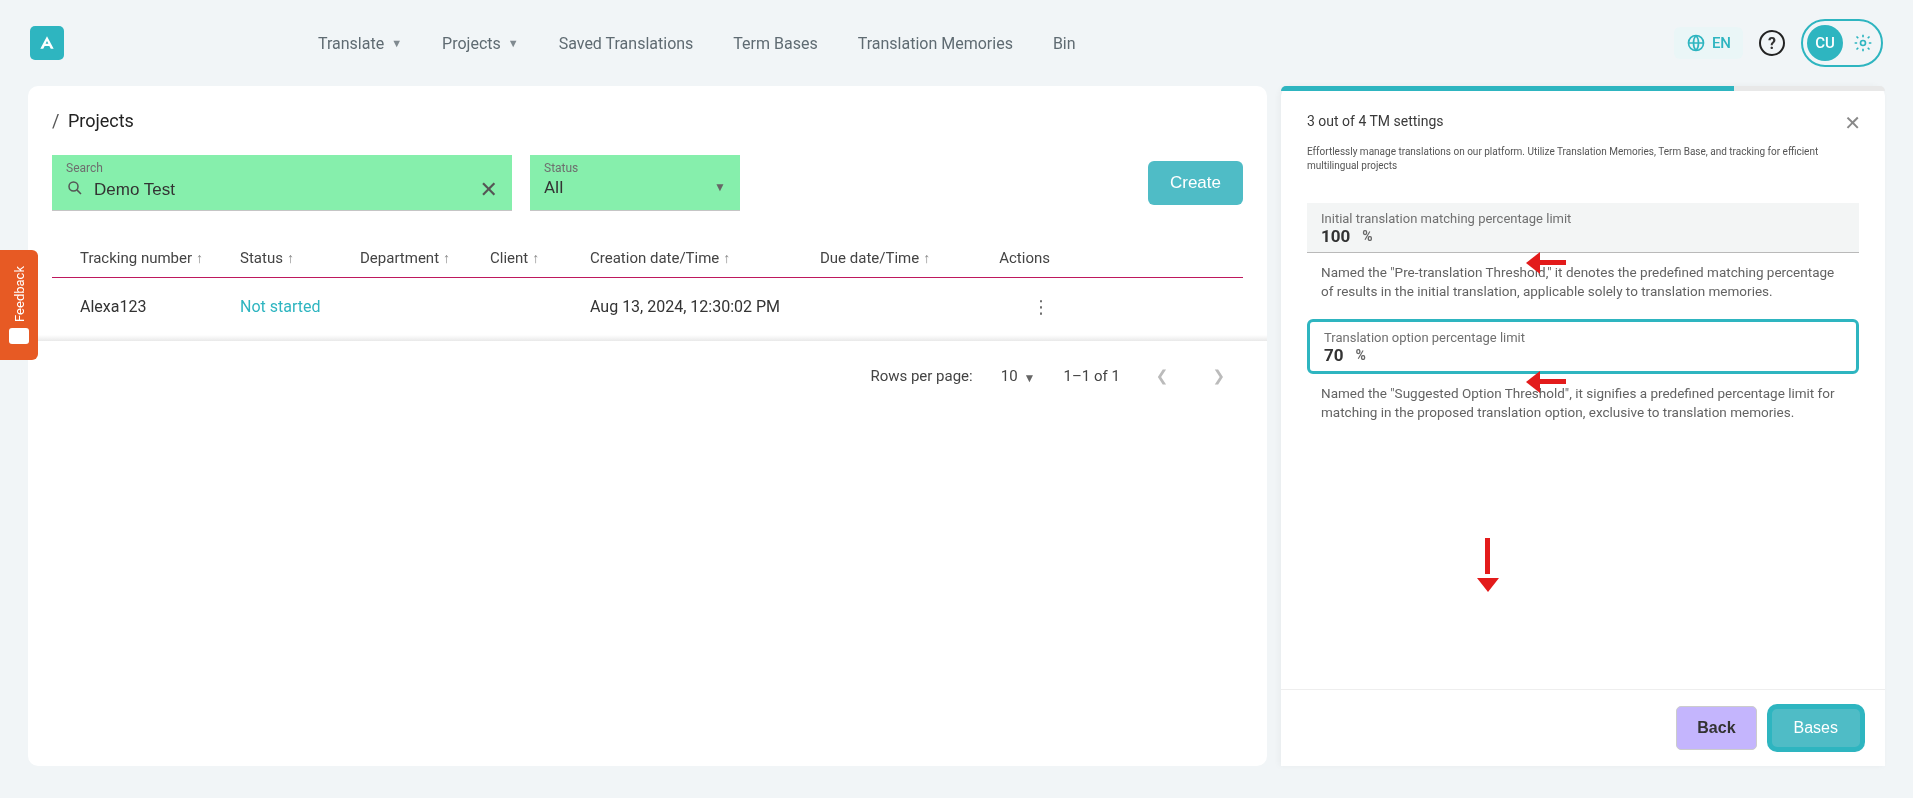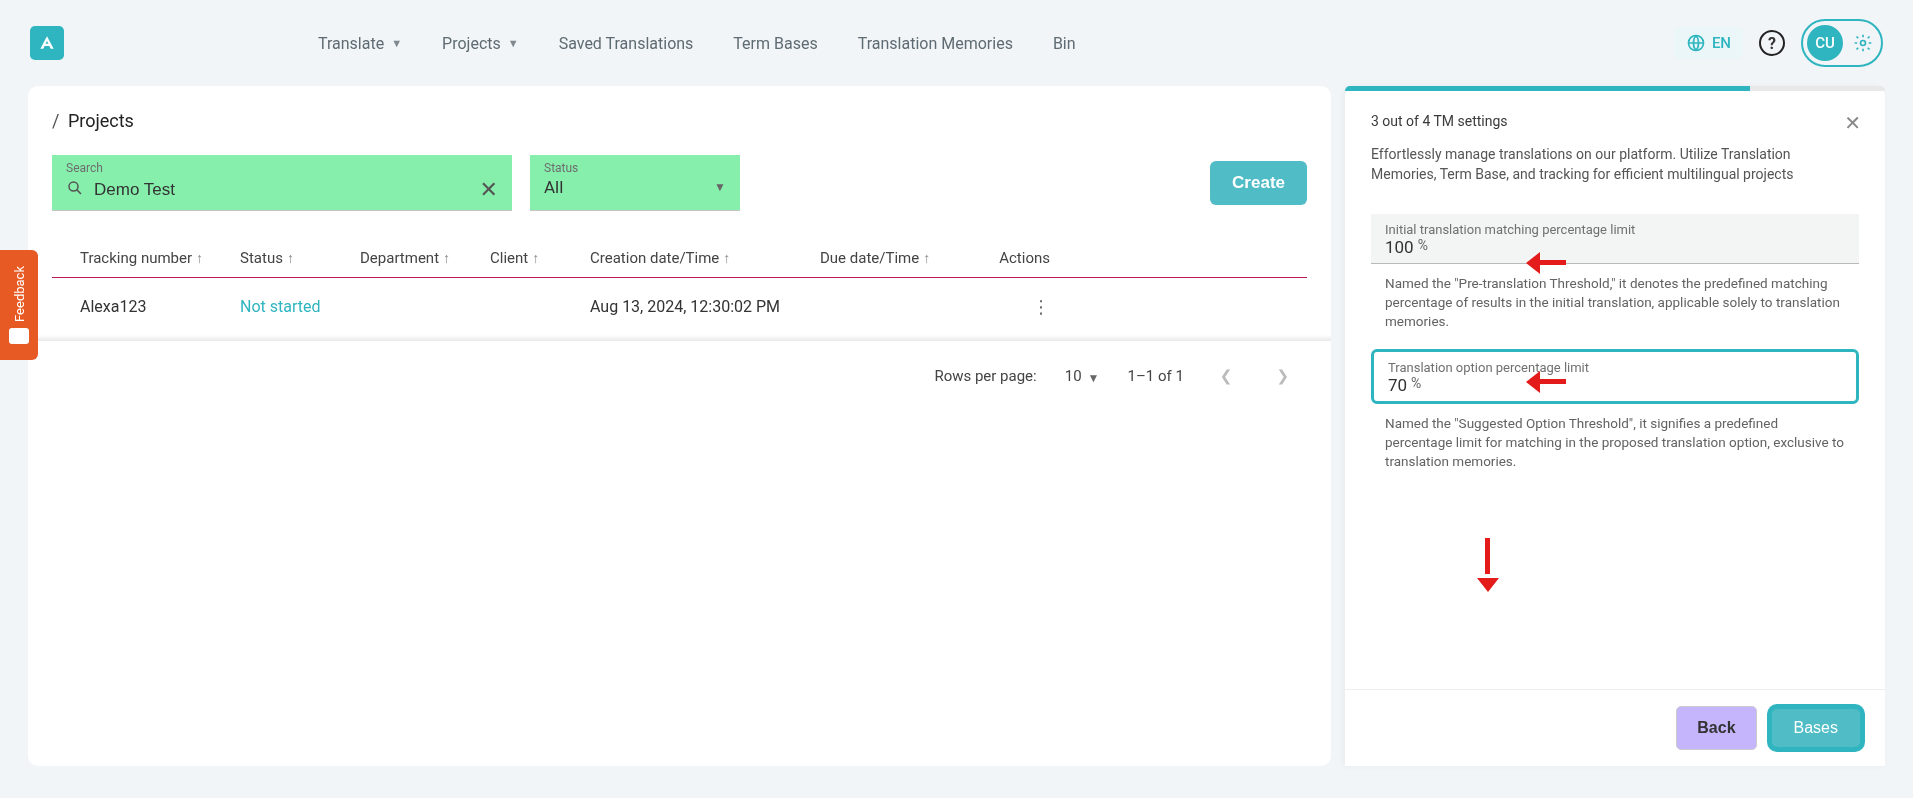--- a/index.html
+++ b/index.html
@@ -135,21 +135,21 @@
     .clear-x { color: #555; font-size: 22px; cursor: pointer; }
     .status-val { font-size: 17px; color: #333; margin-top: 2px; display:flex; justify-content:space-between; align-items:center;}
     .dd-caret { font-size: 12px; color: #666; }
     .create-btn {
       margin-left: auto;
       background: #4fbcc6;
       color: #fff;
       border: none;
       border-radius: 6px;
       font-size: 17px;
-      font-weight: 700;
+      font-weight: 400;
       padding: 12px 22px;
       cursor: pointer;
     }
     
     .tbl { width: 100%; }
     .tbl-head {
       display: grid;
       grid-template-columns: 160px 120px 130px 100px 230px 150px 80px;
       padding: 10px 28px;
       font-size: 15px;
@@ -180,21 +180,21 @@
       gap: 28px;
       padding: 26px 10px;
       font-size: 15px;
       color: #444;
     }
     .rows-dd { display: inline-flex; align-items:flex-end; gap:6px; }
     .pg-arrow { color: #bbb; cursor: pointer; padding: 0 8px;}
 
     
     .side-panel {
-      width: 540px;
+      width: 604px;
       background: #fff;
       border-radius: 10px 10px 0 0;
       min-height: 680px;
       display: flex;
       flex-direction: column;
       position: relative;
       box-shadow: -2px 0 6px rgba(0,0,0,0.04);
     }
     .progress {
       height: 5px;
@@ -205,34 +205,34 @@
     .progress-bar { height: 100%; background: #2eb5c0; }
     .sp-body {
       padding: 22px 26px 10px 26px;
       flex: 1;
       display: flex;
       flex-direction: column;
     }
     .sp-step { font-size: 14px; color: #3a3a3a; margin-bottom: 16px; position:relative; }
     .sp-close { position:absolute; right: -2px; top: -2px; color:#888; font-size:20px; cursor:pointer;}
     .sp-title { font-size: 26px; color: #222; margin-bottom: 8px; }
-    .sp-desc { font-size: 14px; color: #555; line-height: 1.4; margin-bottom: 30px;}
+    .sp-desc { font-size: 10px; color: #555; line-height: 1.4; margin-bottom: 30px;}
     .field {
       background: #f3f5f5;
       border-bottom: 1px solid #b9b9b9;
       padding: 8px 14px 6px 14px;
       margin-bottom: 6px;
     }
     .field-focused {
       background: #fff;
       border: 3px solid #2eb5c0;
       border-radius: 6px;
     }
     .field .fl { font-size: 13px; color: #707070; }
-    .field .val { display:flex; align-items: flex-start; gap:4px; font-size: 17px; color:#333; }
+    .field .val { display:flex; align-items: center; gap:12px; font-size: 17px; color:#333;font-weight:bold; }
     .field .unit { font-size: 14px; color: #666; }
     .field-help { font-size: 13.5px; color: #636363; line-height: 1.4; padding: 4px 14px 18px 14px; }
     .sp-footer {
       border-top: 1px solid #eee;
       padding: 16px 22px;
       display: flex;
       justify-content: flex-end;
       gap: 12px;
     }
     .btn-back {

